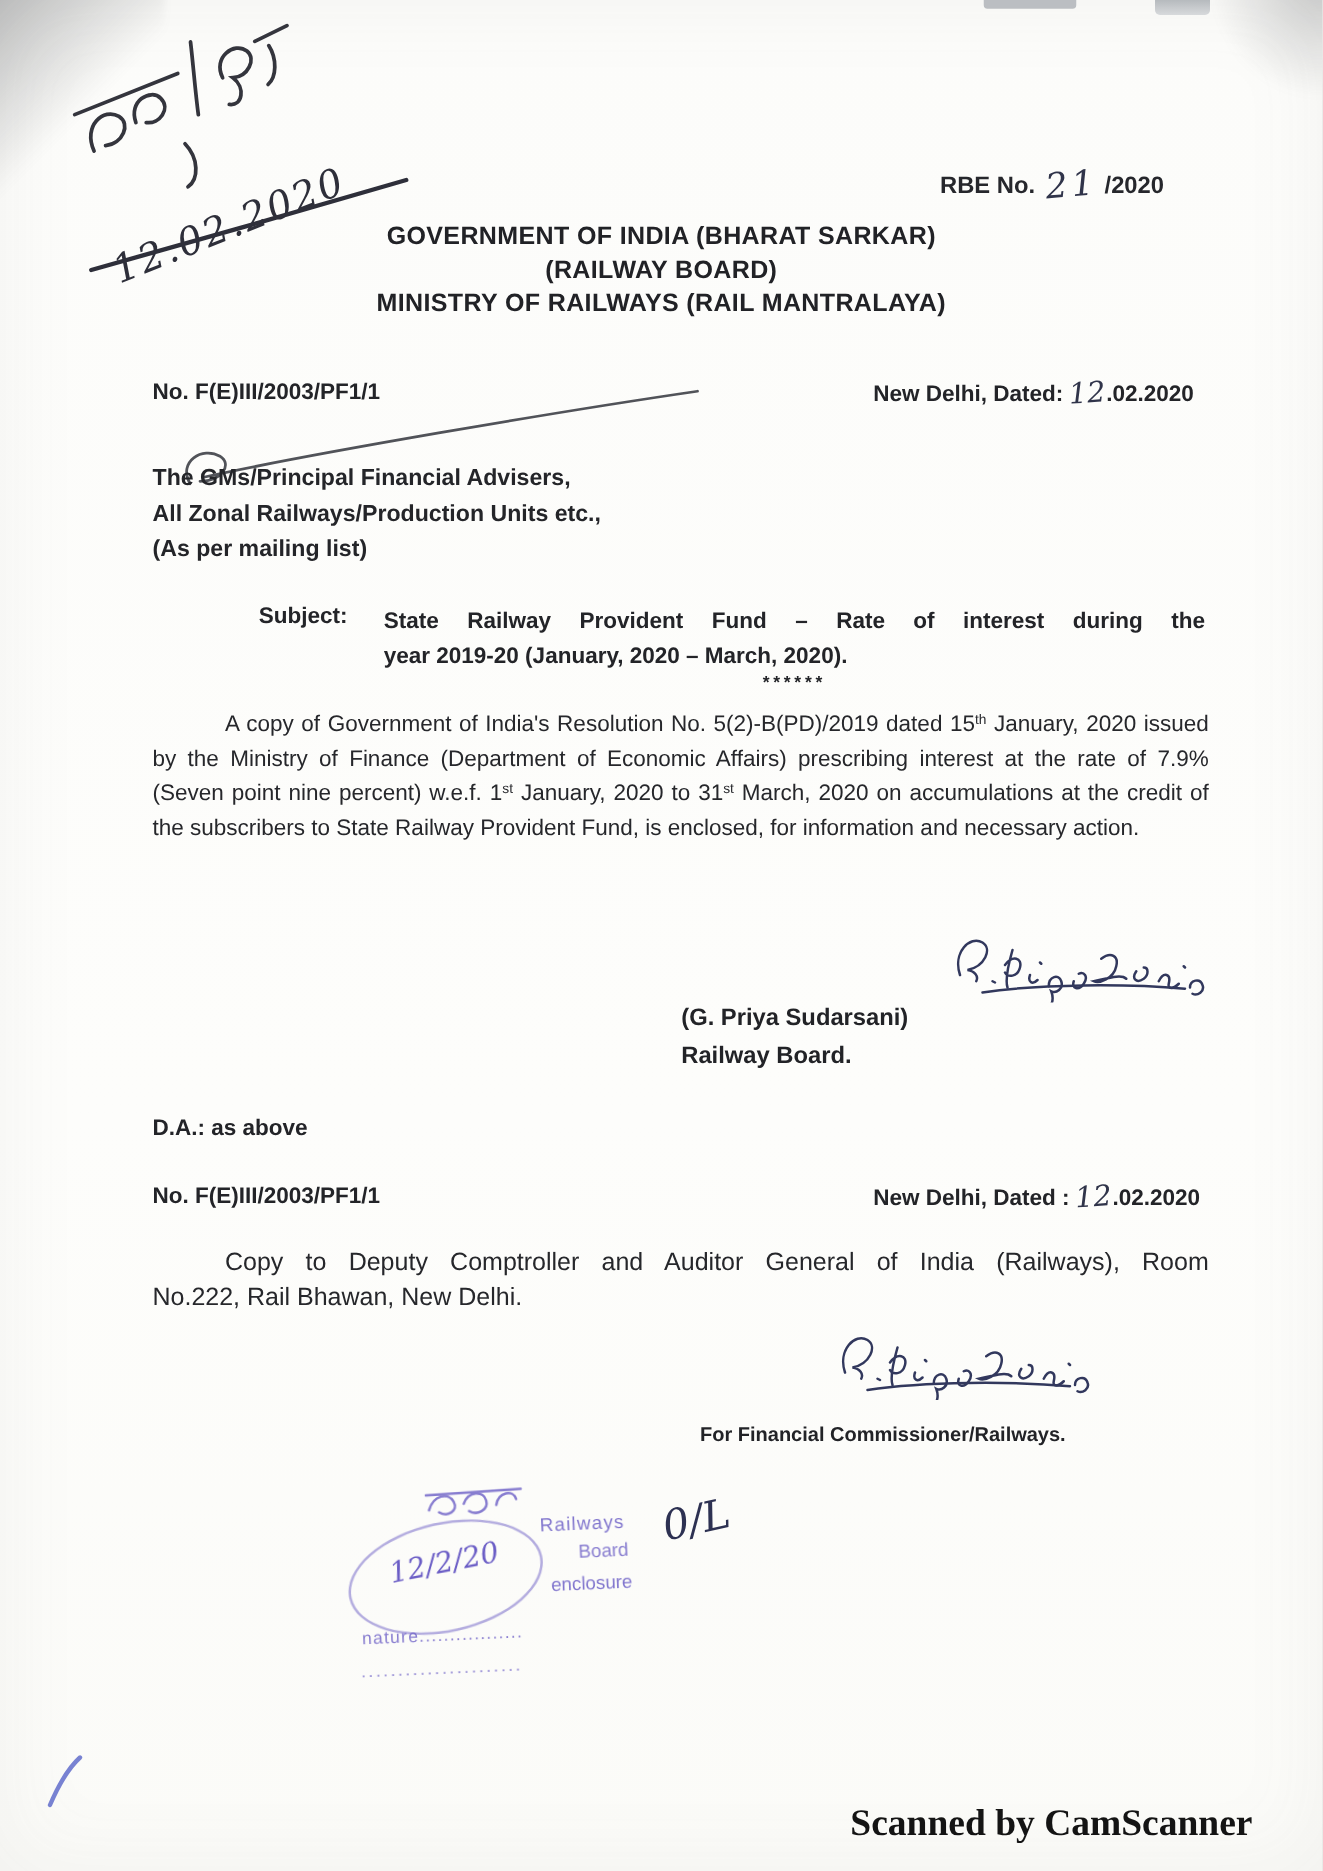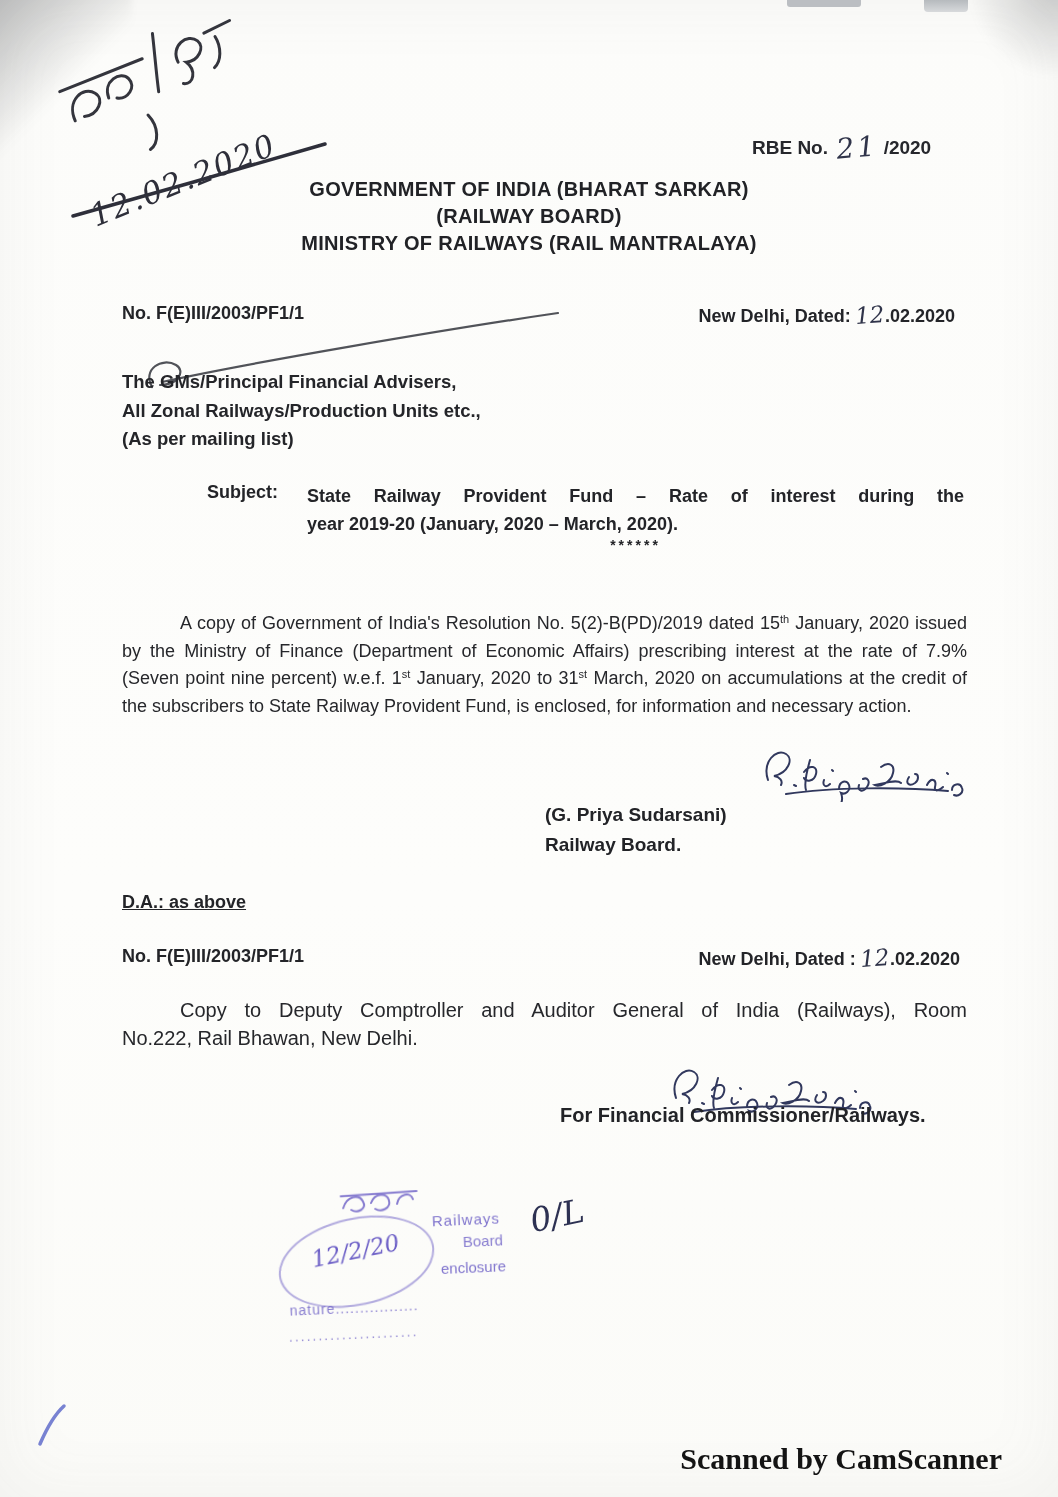--- a/index.html
+++ b/index.html
@@ -46,35 +46,35 @@
   
   .addressee { left:122px; top:368px; font-size:18.5px; font-weight:700; line-height:28.5px; color:#242529; }
 
   
   .subject-label { left:172px; top:482px; font-size:18px; font-weight:700;margin-left:35px; }
   .subject-text { left:307px; top:482px; width:657px; font-size:18px; font-weight:700; line-height:28px; }
   .subject-line1 { text-align:justify; text-align-last:justify; }
   .subject-stars { left:307px; top:537px; width:657px; text-align:center; font-size:14px; font-weight:700; letter-spacing:3px; }
 
   
-  .body-para { left:122px; top:566px; width:845px; font-size:18px; line-height:27.5px; text-align:justify; text-indent:58px; color:#26272b;margin-top:44px; }
+  .body-para { left:122px; top:566px; width:845px; font-size:18px; line-height:27.5px; text-align:justify; text-indent:58px; color:#26272b; }
   .body-para sup, sup { font-size:11px; line-height:0; vertical-align:6px; }
 
   
   .sig1 { left:752px; top:742px; }
   .sig2 { left:660px; top:1060px; }
   .signatory { right:93px; top:800px; width:420px; font-size:19px; font-weight:700; line-height:30px; color:#222327; }
 
-  .da-line { left:122px; top:892px; font-size:18px; font-weight:700;text-decoration:underline; }
+  .da-line { left:122px; top:892px; font-size:18px; font-weight:700; }
 
   
   .copy-note { left:122px; top:996px; width:845px; font-size:20px; line-height:28px; color:#26272b; }
   .copy-line1 { text-indent:58px; text-align:justify; text-align-last:justify; }
 
-  .countersign-caption { left:560px; top:1104px; font-size:20px; font-weight:700; color:#222327; }
+  .countersign-caption { left:560px; top:1140px; font-size:16px; font-weight:700; color:#222327; }
 
   
   .stamp { left:276px; top:1186px; width:240px; height:170px; color:#5b4cc0; transform:rotate(-2.5deg); filter:blur(.45px); opacity:.9; }
   .stamp .sq { position:absolute; left:52px; top:2px; }
   .st-a { position:absolute; right:14px; top:28px; font-size:15px; letter-spacing:1px; opacity:.85; }
   .st-b { position:absolute; right:12px; top:50px; font-size:15px; opacity:.8; }
   .st-oval { position:absolute; left:2px; top:30px; width:158px; height:88px; border:2.5px solid rgba(91,76,192,.5); border-radius:50%; transform:rotate(-10deg); }
   .st-date { position:absolute; left:36px; top:50px; font-size:23px; font-family:"DejaVu Serif",serif; font-style:italic; transform:rotate(-9deg); }
   .st-c { position:absolute; right:10px; top:76px; font-size:15px; opacity:.85; }
   .st-d { position:absolute; left:12px; top:112px; font-size:14px; opacity:.8; letter-spacing:1px; }

